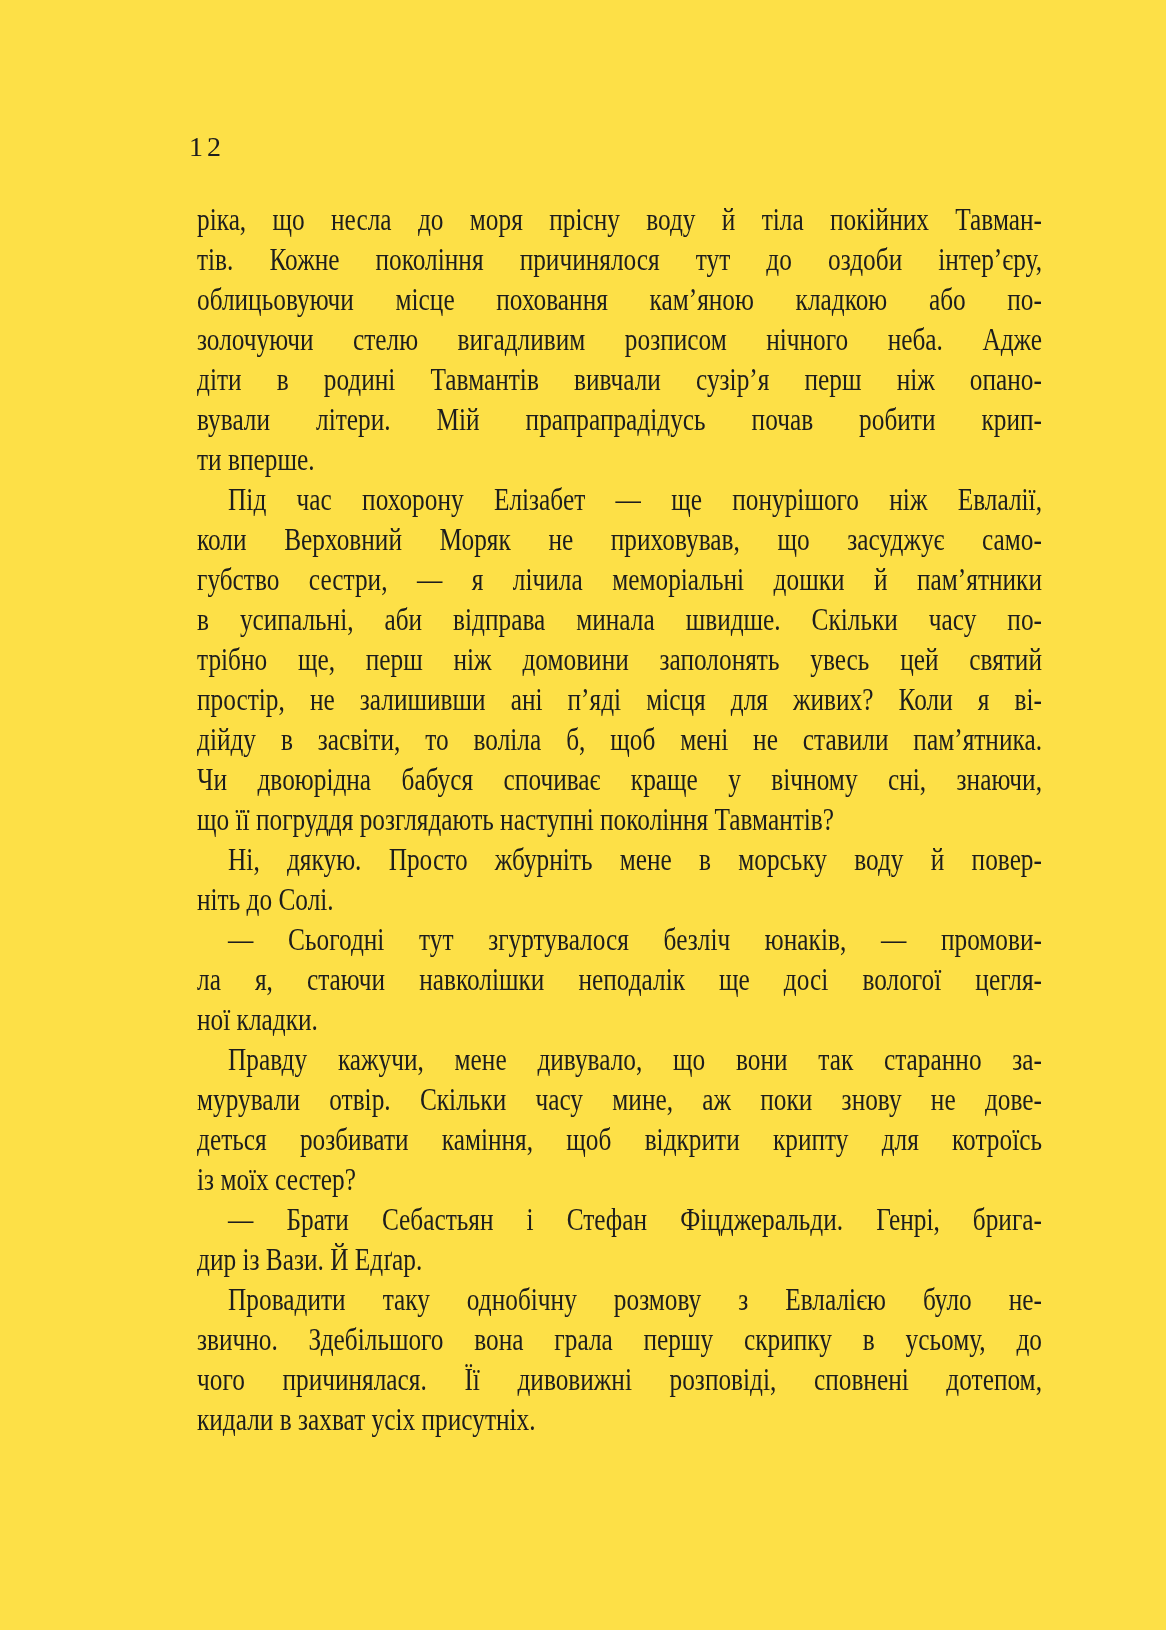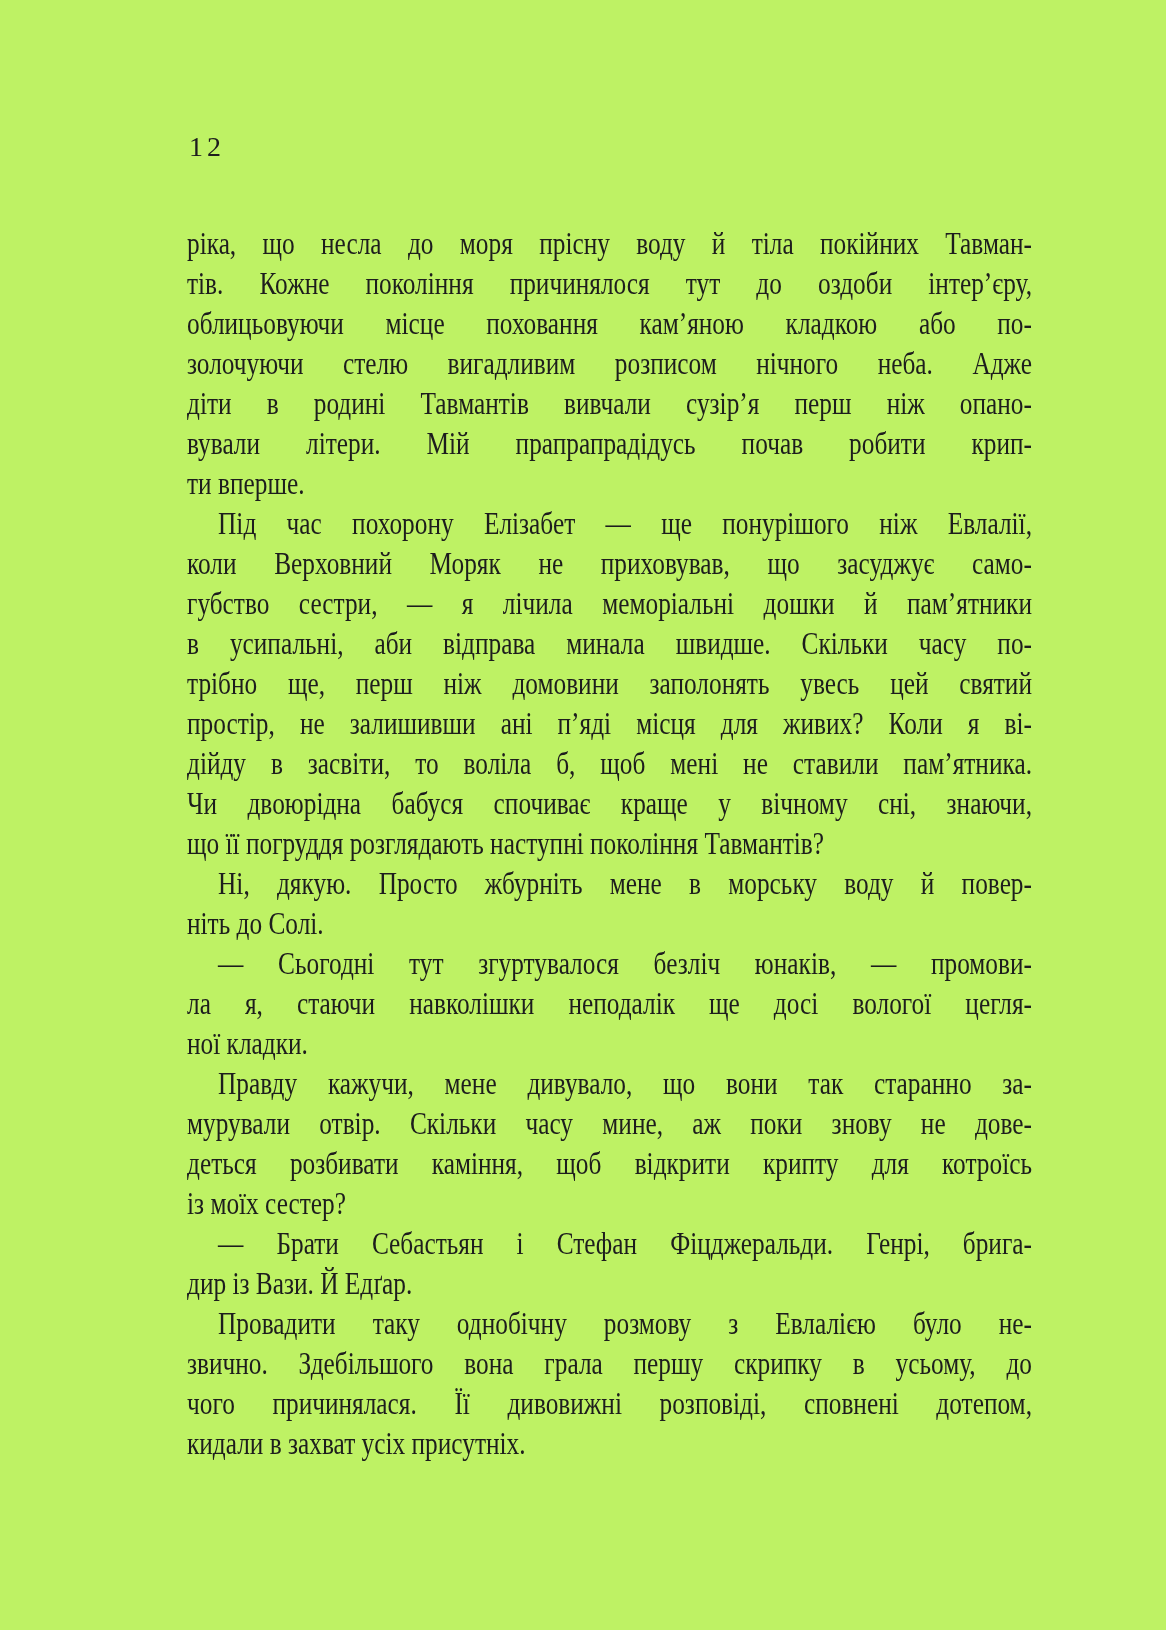--- a/index.html
+++ b/index.html
@@ -4,39 +4,38 @@
 <style>
   html, body {
     margin: 0;
     padding: 0;
     background: #ffffff;
   }
   .book-page {
     position: relative;
     width: 1166px;
     height: 1630px;
-    background: #bef264;
+    background: #fde047;
     font-family: "Liberation Serif", serif;
     color: #1d1d1d;
     overflow: hidden;
   }
   .page-number {
     position: absolute;
     left: 189px;
     top: 131px;
     font-size: 28px;
     letter-spacing: 4px;
     color: #1d1d1d;
   }
   .text-block {
     position: absolute;
-    left: 187px;
+    left: 197px;
     top: 200px;
     width: 845px;
-    margin-top: 24px;
   }
   
   .line {
     width: 1034px;
     height: 40px;
     line-height: 40px;
     font-size: 31px;
     text-align: justify;
     text-align-last: justify;
     transform: scaleX(0.8172);

